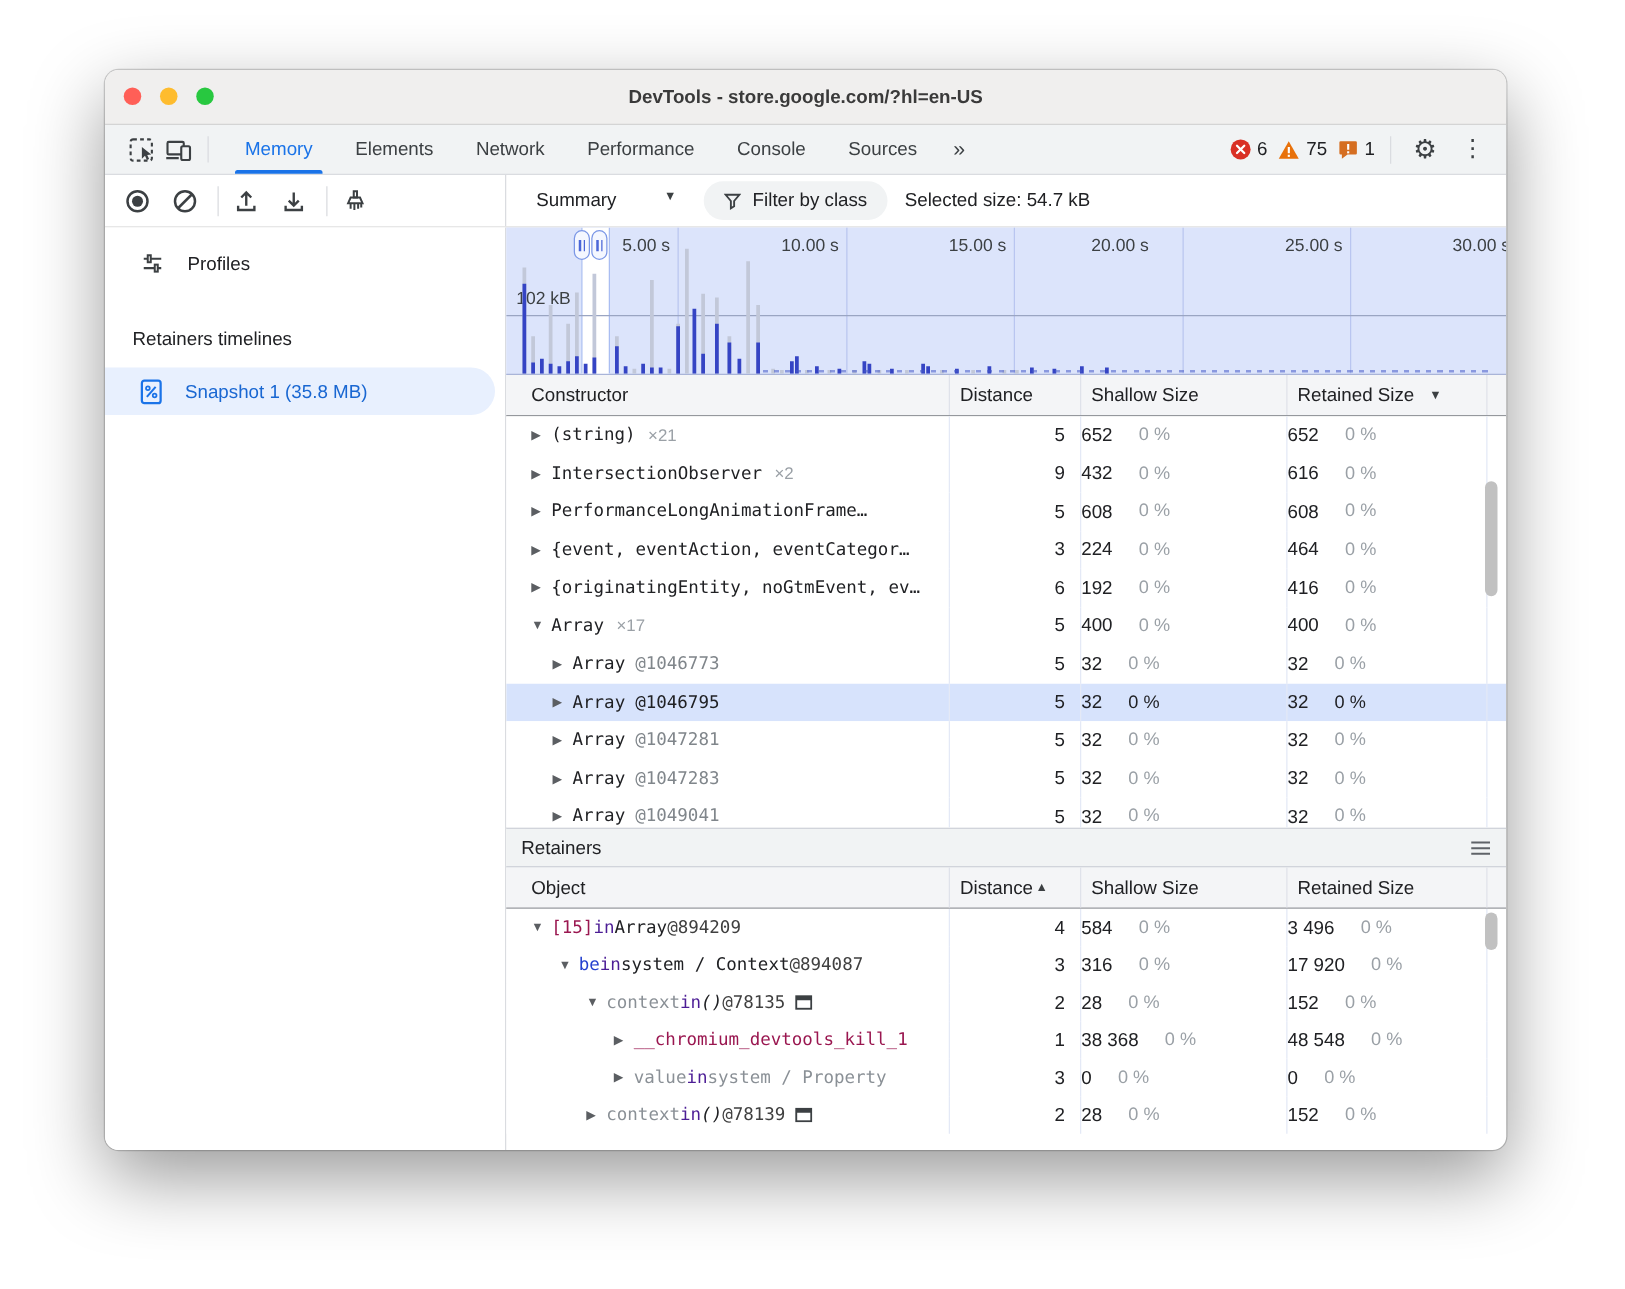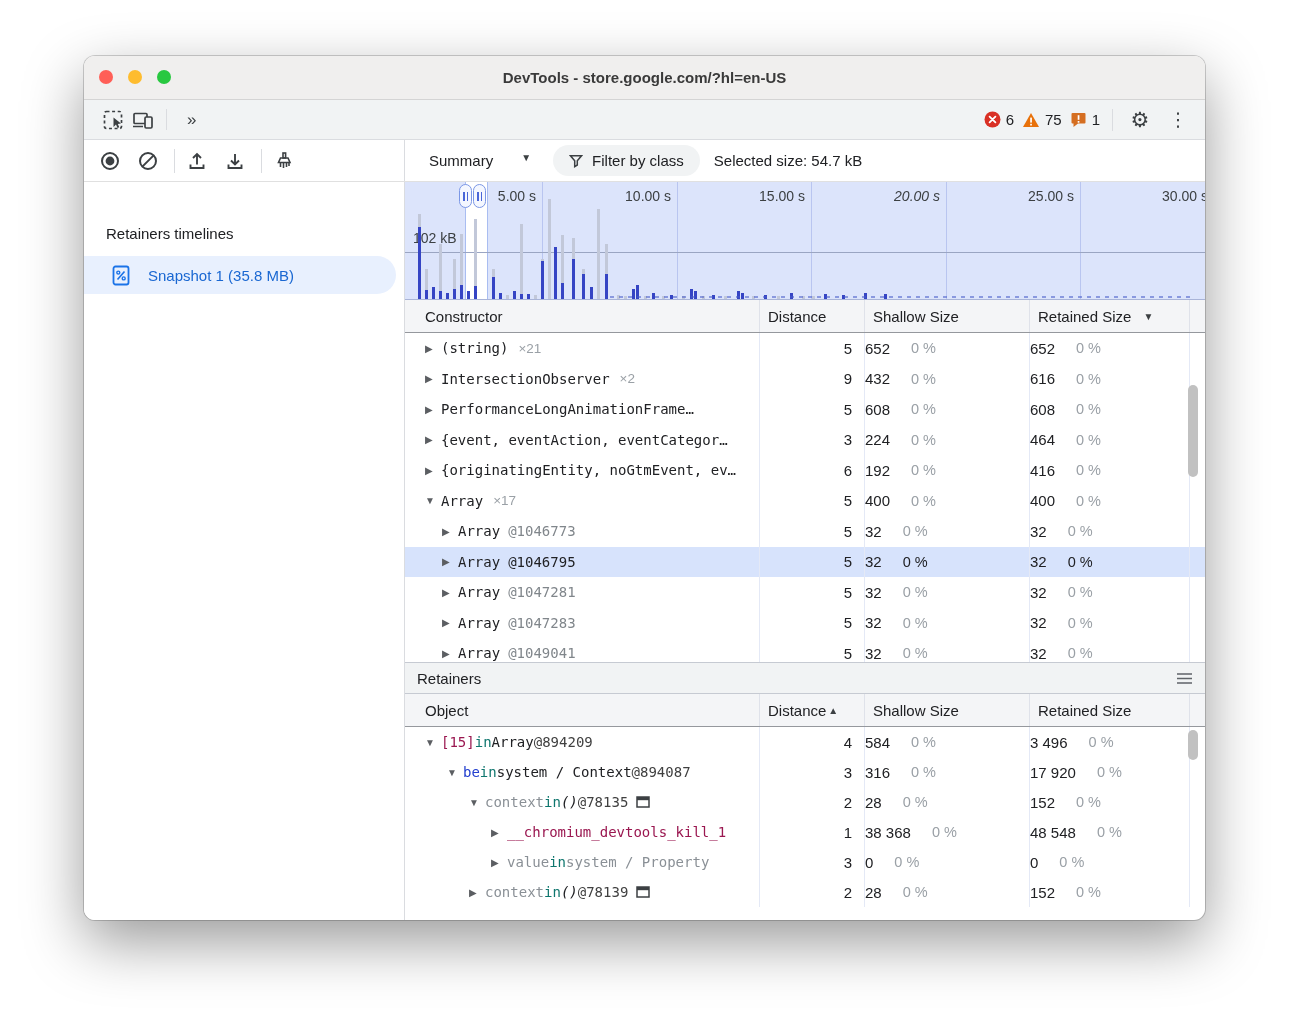--- a/index.html
+++ b/index.html
@@ -27,21 +27,21 @@
   .tab.active::after{content:"";position:absolute;left:9px;right:9px;bottom:0;height:3px;background:#1a73e8;border-radius:2px 2px 0 0;}
   .tab-overflow{display:flex;align-items:center;padding:0 12px;font-size:17px;color:#3c4043;cursor:pointer;}
   .statusarea{margin-left:auto;display:flex;align-items:center;gap:8px;padding-right:12px;}
   .badge{display:flex;align-items:center;gap:5px;font-size:15px;color:#202124;}
   .menu-glyph{font-size:21px;color:#3c4043;line-height:1;}
   
   .toolbar{height:42px;display:flex;border-bottom:1px solid #e0e0e0;background:#fff;flex:0 0 auto;}
   .tb-left{width:321px;flex:0 0 auto;border-right:1px solid #dadce0;display:flex;align-items:center;padding-left:14px;}
   .tb-left .icon-btn{width:24px;margin-right:14px;}
   .tb-right{flex:1;display:flex;align-items:center;padding-left:24px;font-size:15px;}
-  .dd{display:flex;align-items:flex-start;gap:28px;cursor:pointer;color:#202124;}
+  .dd{display:flex;align-items:flex-start;gap:38px;cursor:pointer;color:#202124;}
   .caret{font-size:10px;color:#3c4043;}
   .filter-pill{margin-left:22px;display:flex;align-items:center;gap:9px;background:#f1f3f4;border-radius:16px;
                height:31px;padding:0 16px;font-size:15px;color:#202124;cursor:pointer;}
   .selsize{margin-left:14px;color:#202124;}
   
   .content{flex:1;display:flex;min-height:0;}
   .sidebar{width:321px;flex:0 0 auto;border-right:1px solid #dadce0;background:#fff;padding-top:10px;}
   .side-row{display:flex;align-items:center;gap:18px;height:38px;padding-left:28px;font-size:15px;color:#202124;cursor:pointer;}
   .side-section{margin-top:24px;padding-left:22px;font-size:15px;color:#202124;height:34px;display:flex;align-items:center;}
   .snap-item{margin-top:6px;height:38px;width:312px;background:#e8f0fe;border-radius:0 19px 19px 0;
@@ -81,21 +81,21 @@
   .arr{flex:0 0 16px;font-size:10px;color:#5b5e62;cursor:pointer;}
   .mono{font-family:"DejaVu Sans Mono",monospace;font-size:14px;color:#202124;}
   .count{margin-left:10px;font-size:13.5px;color:#9aa0a6;}
   .oid{font-family:"DejaVu Sans Mono",monospace;font-size:14px;color:#80868b;margin-left:8px;}
   .drow.selected .oid{color:#202124;}
   .num-cell{justify-content:flex-end;padding-right:12px;font-size:15px;}
   .size-cell{justify-content:flex-start;padding-right:8px;font-size:15px;}
   .pct{width:46px;text-align:right;color:#9aa0a6;font-size:14.5px;}
   .drow.selected .pct{color:#202124;}
   .tk-red{color:#9a1750;} .tk-blue{color:#2440cf;} .tk-plain{color:#202124;}
-  .tk-id{color:#404040;} .tk-kw{color:#0f766e;} .tk-dim{color:#8a9096;} .tk-fn{color:#202124;font-style:italic;}
+  .tk-id{color:#404040;} .tk-kw{color:#4c1d95;} .tk-dim{color:#8a9096;} .tk-fn{color:#202124;font-style:italic;}
   .frame-ic{margin-left:8px;flex:0 0 auto;}
   
   .section-bar{height:32px;background:#f1f3f4;border-top:1px solid #c6cad2;border-bottom:1px solid #c6cad2;
                display:flex;align-items:center;padding:0 12px;font-size:15px;color:#202124;flex:0 0 auto;}
   .section-bar .sb-title{flex:1;}
   .scroll-thumb{position:absolute;right:7px;width:10px;border-radius:5px;background:#c1c1c1;}
 </style>
 </head>
 <body>
 
@@ -119,20 +119,28 @@
         </svg>
       </div>
       <div class="icon-btn">
         <svg width="24" height="22" viewBox="0 0 24 22">
           <rect x="3" y="4.5" width="13" height="10" rx="1" fill="none" stroke="#3c4043" stroke-width="1.7"></rect>
           <path d="M2 17.5 H12" stroke="#3c4043" stroke-width="1.7"></path>
           <rect x="14" y="8" width="7" height="11" rx="1.2" fill="#f1f3f4" stroke="#3c4043" stroke-width="1.7"></rect>
         </svg>
       </div>
       <div class="vsep"></div>
+      <div id="tabs">
+          <div class="tab active">Memory</div>
+          <div class="tab">Elements</div>
+          <div class="tab">Network</div>
+          <div class="tab">Performance</div>
+          <div class="tab">Console</div>
+          <div class="tab">Sources</div>
+        </div>
       <div class="tab-overflow">»</div>
 
       <div class="statusarea">
         <div class="badge">
           <svg width="17" height="17" viewBox="0 0 17 17">
             <circle cx="8.5" cy="8.5" r="8" fill="#d93025"></circle>
             <path d="M5.6 5.6 L11.4 11.4 M11.4 5.6 L5.6 11.4" stroke="#fff" stroke-width="1.8" stroke-linecap="round"></path>
           </svg>
           <span>6</span>
         </div>
@@ -209,20 +217,28 @@
           </svg>
           <span>Filter by class</span>
         </div>
         <div class="selsize">Selected size: 54.7 kB</div>
       </div>
     </div>
 
     <div class="content">
 
       <div class="sidebar">
+        <div class="side-row">
+          <svg width="20" height="20" viewBox="0 0 20 20">
+            <path d="M3 6 H17 M3 13.5 H17" stroke="#3c4043" stroke-width="1.7"></path>
+            <rect x="6.2" y="3.2" width="2.4" height="5.6" fill="#fff" stroke="#3c4043" stroke-width="1.6"></rect>
+            <rect x="11.8" y="10.7" width="2.4" height="5.6" fill="#fff" stroke="#3c4043" stroke-width="1.6"></rect>
+          </svg>
+          <span>Profiles</span>
+        </div>
         <div class="side-section">Retainers timelines</div>
         <div class="snap-item">
           <svg width="18" height="21" viewBox="0 0 18 21">
             <rect x="1.5" y="1.5" width="15" height="18" rx="2" fill="none" stroke="#1a73e8" stroke-width="1.8"></rect>
             <path d="M5.5 14.5 L12.5 6.5" stroke="#1a73e8" stroke-width="1.6"></path>
             <circle cx="6.3" cy="7.6" r="1.5" fill="none" stroke="#1a73e8" stroke-width="1.4"></circle>
             <circle cx="11.7" cy="13.4" r="1.5" fill="none" stroke="#1a73e8" stroke-width="1.4"></circle>
           </svg>
           <span>Snapshot 1 (35.8 MB)</span>
         </div>
@@ -304,21 +320,21 @@
               <div class="bar b" style="left: 419px; height: 5px;"></div>
               <div class="bar b" style="left: 437px; height: 4px;"></div>
               <div class="bar b" style="left: 459px; height: 6px;"></div>
               <div class="bar b" style="left: 479px; height: 5px;"></div>
             </div>
           <div class="baseline-dashes" style="left:205px;right:12px;"></div>
 
         <div class="tick-label" style="left: 55px;">5.00 s</div>
             <div class="tick-label" style="left: 190px;">10.00 s</div>
             <div class="tick-label" style="left: 324px;">15.00 s</div>
-            <div class="tick-label" style="left: 459px; font-style: italic;">20.00 s</div>
+            <div class="tick-label" style="left: 438px;">20.00 s</div>
             <div class="tick-label" style="left: 593px;">25.00 s</div>
             <div class="tick-label" style="left: 727px;">30.00 s</div>
             <div class="handle" id="handle-left" style="left: 54px;">
               <i></i>
               <i></i>
             </div>
             <div class="handle" id="handle-right" style="left: 68px;">
               <i></i>
               <i></i>
             </div>

